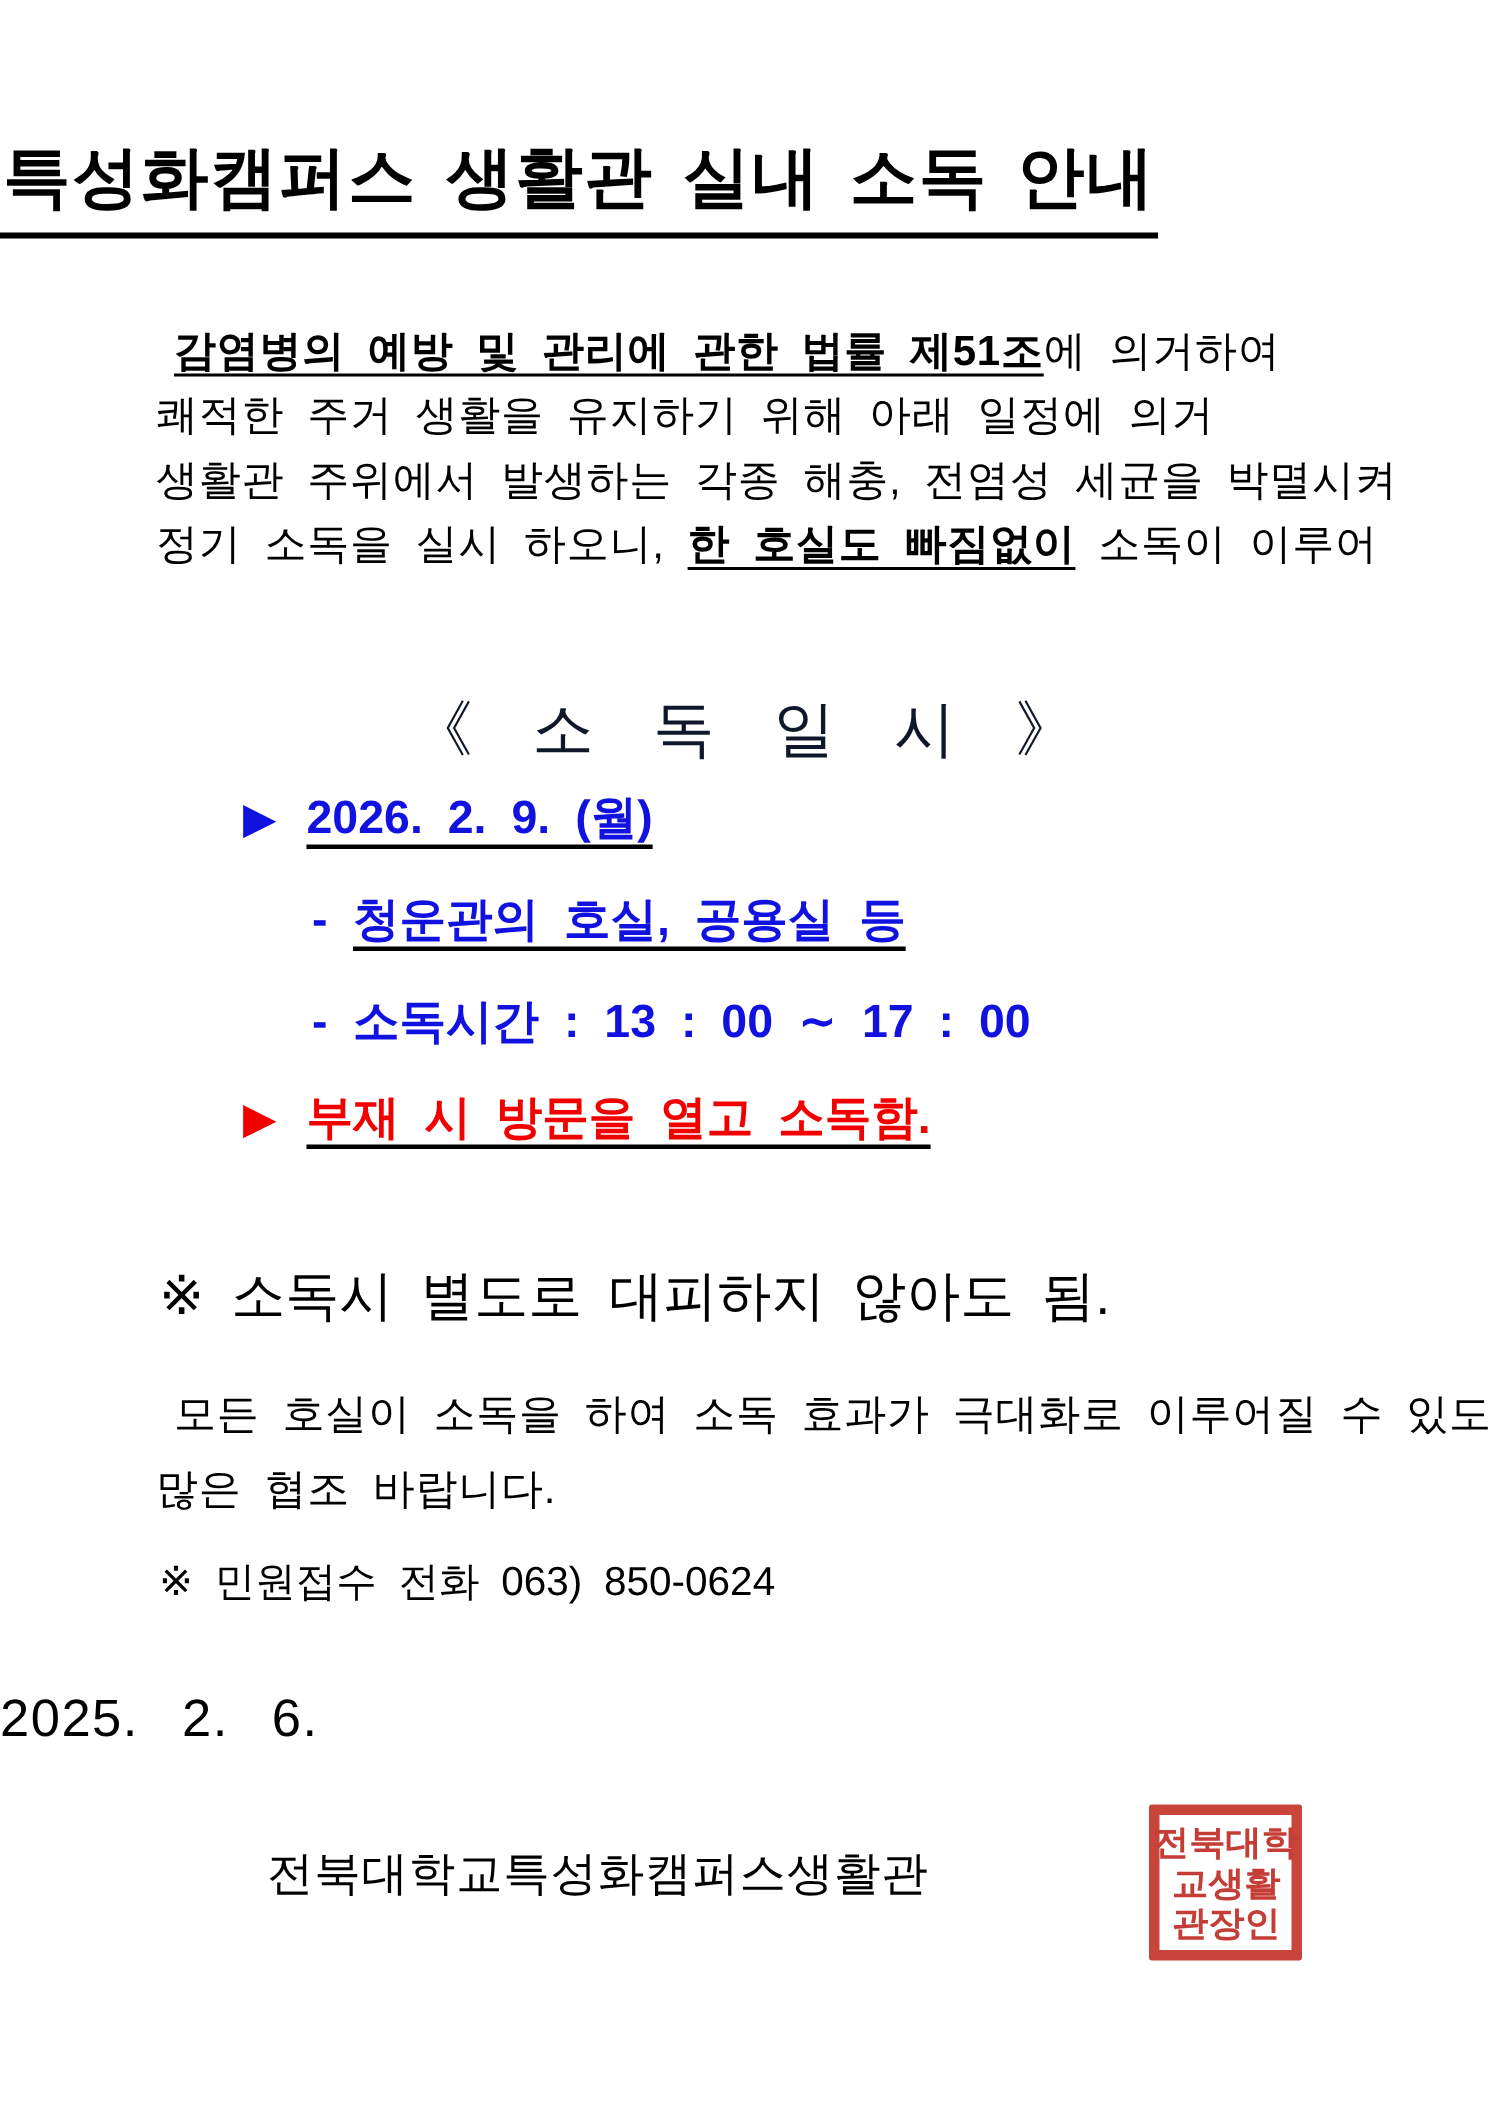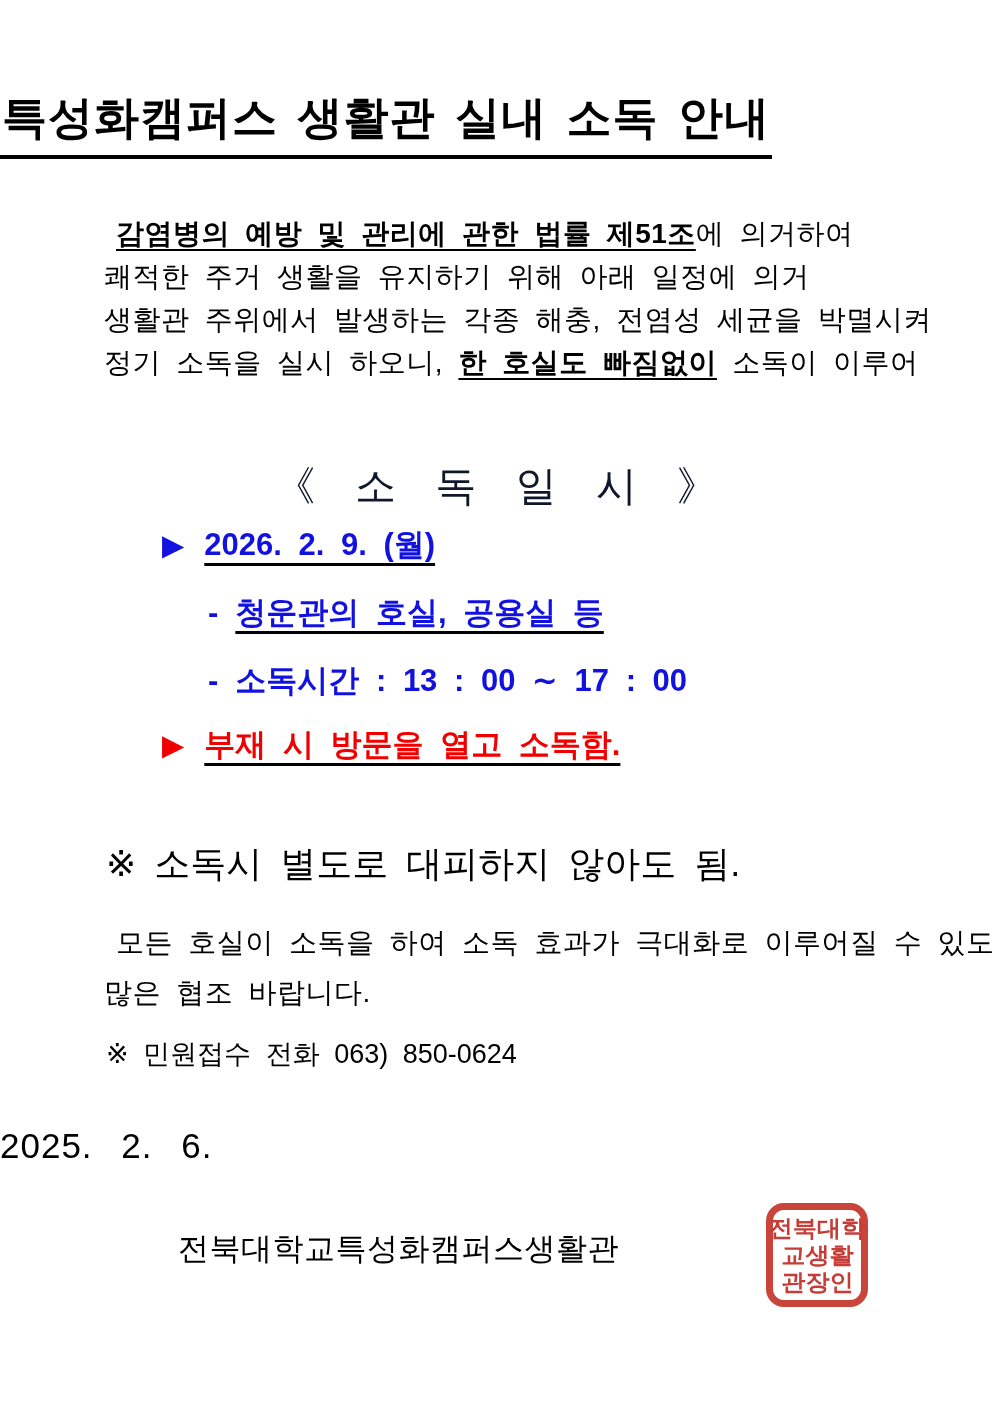--- a/index.html
+++ b/index.html
@@ -140,21 +140,21 @@
     white-space: nowrap;
   }
   
   .seal {
     position: absolute;
     top: 1203px;
     left: 766px;
     width: 88px;
     height: 90px;
     border: 7px solid #c5352b;
-    border-radius: 18px;
+    border-radius: 2px;
     z-index: 1;
     display: flex;
     flex-direction: column;
     justify-content: center;
     align-items: center;
     color: #c02d26;
     font-weight: 700;
     opacity: 0.92;
   }
   .seal .seal-row {

